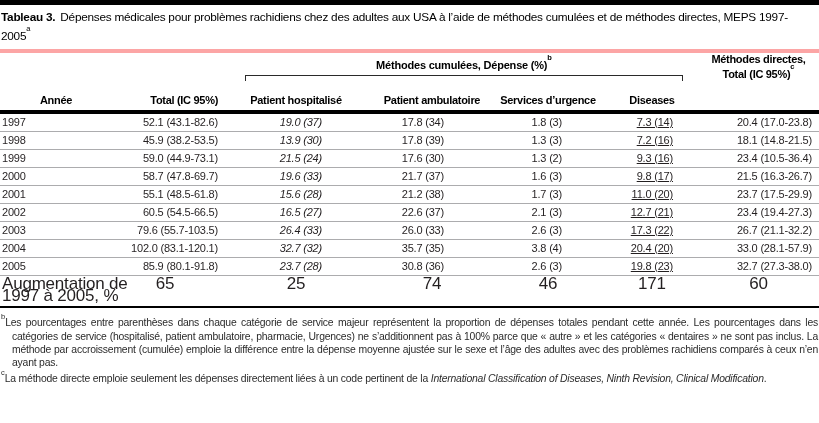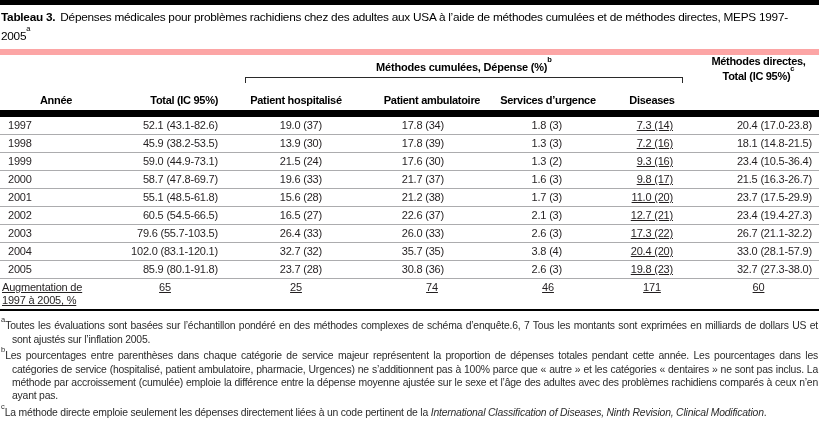--- a/index.html
+++ b/index.html
@@ -4,65 +4,65 @@
 <style>
   html,body { margin:0; padding:0; }
   body {
     width:819px; height:423px; background:#ffffff; overflow:hidden;
     font-family:"Liberation Sans", sans-serif; color:#231f20;
   }
   .top-rule { height:5px; background:#000000; }
 
   .title {
     font-size:11.8px; line-height:15px; letter-spacing:-0.25px;
-    padding:5px 2px 5px 1px; border-bottom:6px solid #fca5a5; color:#000;
+    padding:5px 2px 5px 1px; border-bottom:4px solid #fca5a5; color:#000;
   }
   .t-label { font-weight:bold; margin-right:5px; }
 
   sup { font-size:7.5px; position:relative; top:-4px; letter-spacing:0; }
 
   table { border-collapse:collapse; table-layout:fixed; width:819px; }
   .group-row { height:33px;margin-top:12px; }
   .group-row td { padding:0; vertical-align:top; }
   .group-label {
     margin:4px 15px 0 27px; text-align:center; white-space:nowrap;
     font-size:11px; font-weight:bold; letter-spacing:-0.2px; color:#000;
   }
   .bracket {
     margin:4px 15px 0 27px; height:5px;
     border-top:1px solid #2a2a2a; border-left:1px solid #2a2a2a; border-right:1px solid #2a2a2a;
   }
   .col-row { height:26px; }
   .col-row th, .direct-header {
     font-size:11px; font-weight:bold; letter-spacing:-0.3px; color:#000;
     vertical-align:bottom; padding:0 0 4px 0; white-space:nowrap;
-    border-bottom:7px solid #000000;
+    border-bottom:4px solid #000000;
   }
   th.c-year  { text-align:center; }
   th.c-total { text-align:right; }
   th.c-mid   { text-align:center; }
   .direct-header { text-align:center; line-height:12.5px; }
 
   tbody td {
     font-size:11px; letter-spacing:-0.2px; white-space:nowrap;
     height:17px; line-height:17px; padding:0;
     border-bottom:1px solid #acacae;
   }
-  td.c-yr  { text-align:left;  padding-left:8px; }
+  td.c-yr  { text-align:left;  padding-left:2px; }
   td.num   { text-align:right; }
   td.pr0   { padding-right:0; }
-  td.pr52  { padding-right:52px; }
+  td.pr52  { padding-right:52px;font-style:italic; }
   td.pr46  { padding-right:46px;text-align:right; }
   td.pr44  { padding-right:44px; }
   td.pr25  { padding-right:25px;text-decoration:underline; }
   td.pr2   { padding-right:7px; }
 
   .summary td {
     border-bottom:2px solid #000; height:28px; vertical-align:top;
-    line-height:12.5px; padding-top:2px; font-size:11px; letter-spacing:-0.2px;text-decoration:underline;
+    line-height:12.5px; padding-top:2px; font-size:17px; letter-spacing:-0.2px;
   }
   .summary .label { text-align:left; padding-left:2px; white-space:nowrap; }
   .summary .val   { text-align:center; }
 
   .footnotes {
     margin-top:5px; padding:0 1px; text-align:justify;
     font-size:10.4px; line-height:13.2px; letter-spacing:-0.2px; color:#2b2b2b;
   }
   .footnotes p { margin:0; padding-left:11px; text-indent:-11px; }
   .footnotes sup { top:-3px; }
@@ -191,18 +191,17 @@
         <td class="val">25</td>
         <td class="val">74</td>
         <td class="val">46</td>
         <td class="val">171</td>
         <td class="val">60</td>
       </tr>
     </tbody>
   </table>
 
   <div class="footnotes">
-    <p><sup>a</sup><span>Toutes les évaluations sont basées sur l’échantillon pondéré en des méthodes complexes de schéma d’enquête.6, 7 Tous les montants sont exprimées en milliards de dollars US et sont ajustés sur l’inflation 2005.</span></p>
     <p><sup>b</sup><span>Les pourcentages entre parenthèses dans chaque catégorie de service majeur représentent la proportion de dépenses totales pendant cette année. Les pourcentages dans les catégories de service (hospitalisé, patient ambulatoire, pharmacie, Urgences) ne s’additionnent pas à 100% parce que « autre » et les catégories « dentaires » ne sont pas inclus. La méthode par accroissement (cumulée) emploie la différence entre la dépense moyenne ajustée sur le sexe et l’âge des adultes avec des problèmes rachidiens comparés à ceux n’en ayant pas.</span></p>
     <p><sup>c</sup><span>La méthode directe emploie seulement les dépenses directement liées à un code pertinent de la </span><i>International Classification of Diseases, Ninth Revision, Clinical Modification</i><span>.</span></p>
   </div>
 
 </div>
 
 </body></html>

